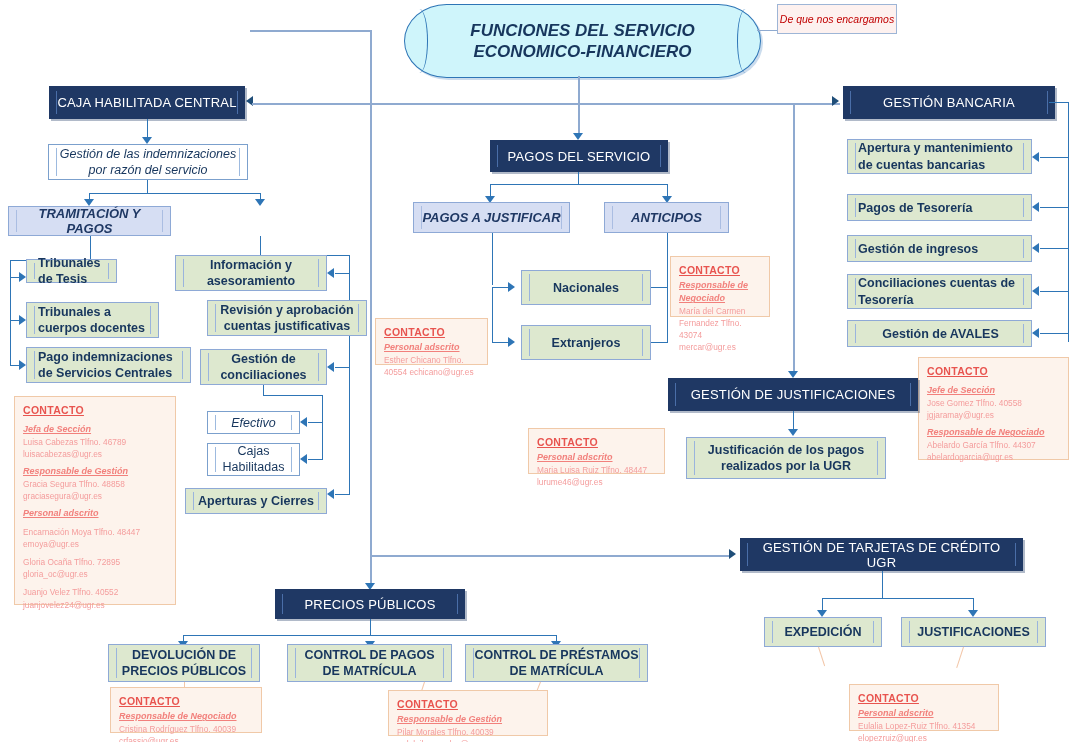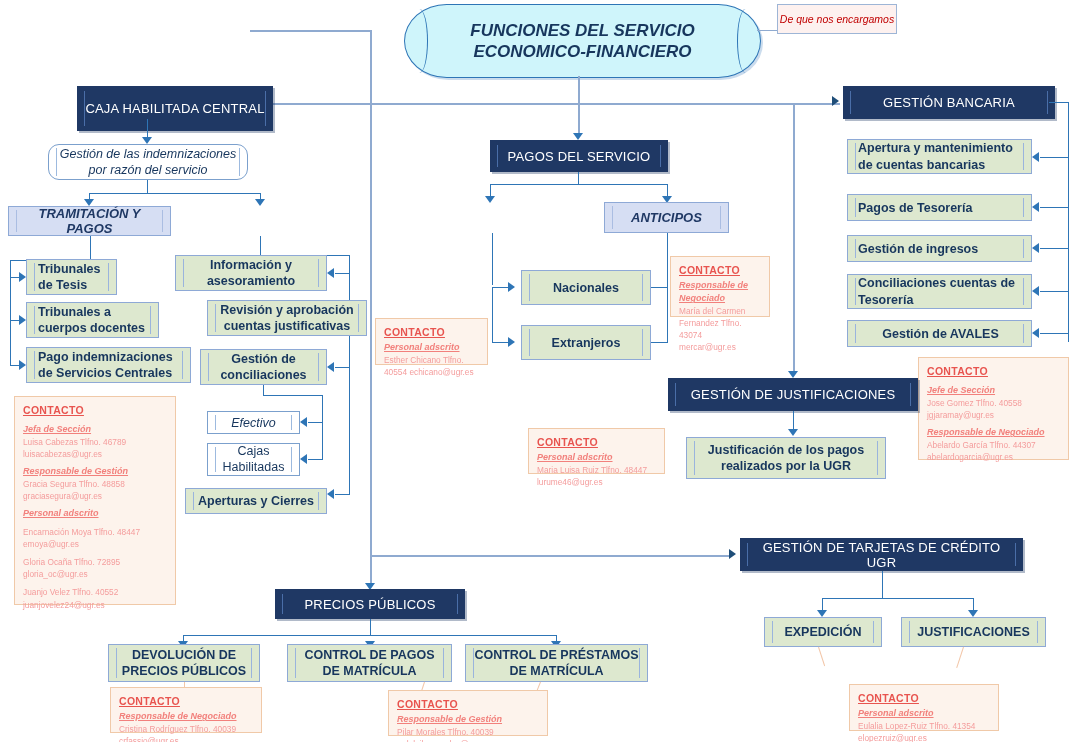--- a/index.html
+++ b/index.html
@@ -103,29 +103,29 @@
 
   <div class="ln-v pale" style="left:793px;top:104px;width:2px;height:270px;"></div>
   <div class="arr dn" style="left:788px;top:371px;"></div>
 
   <div class="ln-v pale" style="left:370px;top:104px;width:2px;height:452px;"></div>
   <div class="ln-h pale" style="left:370px;top:555px;width:362px;height:2px;"></div>
   <div class="arr rt dk" style="left:729px;top:549px;"></div>
   <div class="ln-v pale" style="left:370px;top:556px;width:2px;height:30px;"></div>
   <div class="arr dn" style="left:365px;top:583px;"></div>
 
-  <div class="node dark" style="left:49px;top:86px;width:196px;height:45px;margin-left:28px;">
+  <div class="node dark" style="left:49px;top:86px;width:196px;height:33px;">
     <div class="inner">
         <span>CAJA HABILITADA CENTRAL</span>
       </div>
   </div>
   <div class="ln-v" style="left:147px;top:119px;height:21px;"></div>
   <div class="arr dn" style="left:142px;top:137px;"></div>
 
-  <div class="node white italic" style="left:48px;top:144px;width:200px;height:36px;line-height:1.3;border-radius:11px;">
+  <div class="node white italic" style="left:48px;top:144px;width:200px;height:36px;line-height:1.3;">
     <div class="inner">
         <div>
       <div>Gestión de las indemnizaciones</div>
       <div>por razón del servicio</div>
     </div>
       </div>
   </div>
 
   <div class="ln-v" style="left:147px;top:180px;height:14px;"></div>
   <div class="ln-h" style="left:89px;top:193px;width:172px;"></div>
@@ -143,21 +143,21 @@
   <div class="ln-v" style="left:90px;top:236px;height:25px;"></div>
   <div class="ln-h" style="left:10px;top:260px;width:81px;"></div>
   <div class="ln-v" style="left:10px;top:260px;height:105px;"></div>
   <div class="ln-h" style="left:10px;top:277px;width:14px;"></div>
   <div class="ln-h" style="left:10px;top:320px;width:14px;"></div>
   <div class="ln-h" style="left:10px;top:365px;width:14px;"></div>
   <div class="arr rt" style="left:19px;top:272px;"></div>
   <div class="arr rt" style="left:19px;top:315px;"></div>
   <div class="arr rt" style="left:19px;top:360px;"></div>
 
-  <div class="node green" style="left:26px;top:259px;width:91px;height:36px;line-height:1.3;">
+  <div class="node green" style="left:26px;top:259px;width:91px;height:24px;line-height:1.3;">
     <div class="inner">
         <div style="text-align:left;width:100%;padding-left:3px;">
       <div>Tribunales</div>
       <div>de Tesis</div>
     </div>
       </div>
   </div>
   <div class="node green" style="left:26px;top:302px;width:133px;height:36px;line-height:1.3;">
     <div class="inner">
         <div style="text-align:left;width:100%;padding-left:3px;">
@@ -265,20 +265,25 @@
         <span>PAGOS DEL SERVICIO</span>
       </div>
   </div>
   <div class="ln-v" style="left:578px;top:172px;height:13px;"></div>
   <div class="ln-h" style="left:490px;top:184px;width:177px;"></div>
   <div class="ln-v" style="left:490px;top:184px;height:14px;"></div>
   <div class="ln-v" style="left:667px;top:184px;height:14px;"></div>
   <div class="arr dn" style="left:485px;top:196px;"></div>
   <div class="arr dn" style="left:662px;top:196px;"></div>
 
+  <div class="node blue" style="left:413px;top:202px;width:157px;height:31px;">
+    <div class="inner">
+        <span>PAGOS A JUSTIFICAR</span>
+      </div>
+  </div>
   <div class="node blue" style="left:604px;top:202px;width:125px;height:31px;">
     <div class="inner">
         <span>ANTICIPOS</span>
       </div>
   </div>
 
   <div class="ln-v" style="left:492px;top:233px;height:52px;"></div>
   <div class="ln-h" style="left:492px;top:287px;width:20px;"></div>
   <div class="ln-v" style="left:492px;top:287px;height:55px;"></div>
   <div class="ln-h" style="left:492px;top:342px;width:20px;"></div>

